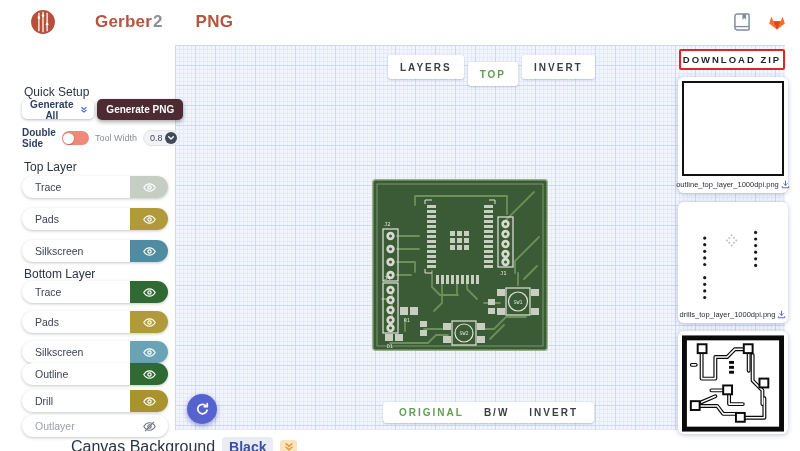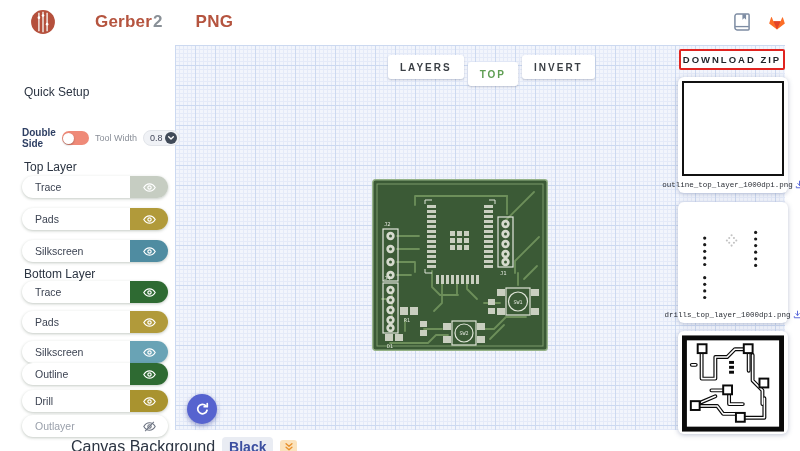--- a/index.html
+++ b/index.html
@@ -68,21 +68,21 @@
   .render-tabs span.active { color:#5f9e53; }
   .pcb { position:absolute; left:197px; top:134px; width:176px; height:172px; }
   .refresh-btn { position:absolute; left:12px; top:349px; width:30px; height:30px; border-radius:50%; background:#5663cf; border:none;
      color:#fff; display:flex; align-items:center; justify-content:center; box-shadow:0 2px 5px rgba(60,70,160,.5); cursor:pointer; }
   .refresh-btn svg { width:15px; height:15px; }
 
   
   .downloads { position:absolute; left:678px; top:49px; width:112px; z-index:30; }
   .zip-btn { display:block; width:106px; height:21px; margin-left:1px; background:#fff; border:2px solid #e02420; border-radius:2px;
      font-size:9.5px; font-weight:700; letter-spacing:2px; color:#1e2227; cursor:pointer; font-family:inherit; }
-  .dl-card { position:absolute; left:0; width:110px; background:#fff; border-radius:6px; box-shadow:0 1px 5px rgba(110,125,160,.45); padding:4px 4px 2px;font-family:Liberation Mono, monospace; }
+  .dl-card { position:absolute; left:0; width:110px; background:#fff; border-radius:6px; box-shadow:0 1px 5px rgba(110,125,160,.45); padding:4px 4px 2px; }
   .card-outline { top:28px; }
   .card-drills { top:153px; }
   .card-bw { top:282px; }
   .thumb-outline { width:102px; height:95px; background:#fff; border:2px solid #111; }
   .thumb-svg { display:block; width:102px; }
   .fname { display:flex; align-items:center; justify-content:center; gap:2px; height:13px; margin-top:2px; }
   .fname span { font-size:7.5px; color:#2b2f36; white-space:nowrap; }
   .dl-icon { width:9px; height:9px; color:#5968d8; cursor:pointer; flex:none; }
 </style>
 </head>
@@ -143,20 +143,29 @@
           <path d="M2.6 13.8 12 20.9l9.4-7.1-2.35-7.3a.42.42 0 0 0-.8 0L16.3 11H7.7L5.75 6.4a.42.42 0 0 0-.8 0z" fill="#fc6d26"></path>
           <path d="M12 20.9 7.7 11h8.6z" fill="#e24329"></path>
         </svg>
       </span>
     </div>
   </header>
 
   <aside class="sidebar">
     <div class="sb-title" style="top:40px">Quick Setup</div>
 
+    <div class="gen-row">
+      <button class="btn-genall">
+        <span>Generate All</span>
+        <svg class="chev-blue">
+            <use href="#i-chev2"></use>
+          </svg>
+      </button>
+      <button class="btn-genpng">Generate PNG</button>
+    </div>
 
     <div class="ds-row">
       <span class="ds-label">Double Side</span>
       <span class="toggle">
           <span class="knob"></span>
         </span>
       <span class="tw-label">Tool Width</span>
       <span class="tw-box">
         <span class="tw-val">0.8</span>
         <span class="tw-step">
@@ -439,20 +448,25 @@
           <rect x="116" y="129" width="7" height="6"></rect>
       </g>
     </svg>
 
     <button class="refresh-btn">
       <svg>
           <use href="#i-refresh"></use>
         </svg>
     </button>
 
+    <div class="render-tabs">
+      <span class="active">ORIGINAL</span>
+      <span>B/W</span>
+      <span>INVERT</span>
+    </div>
   </main>
 
   <section class="downloads">
     <button class="zip-btn">DOWNLOAD ZIP</button>
 
     <div class="dl-card card-outline">
       <div class="thumb-outline"></div>
       <div class="fname">
         <span>outline_top_layer_1000dpi.png</span>
         <svg class="dl-icon">

